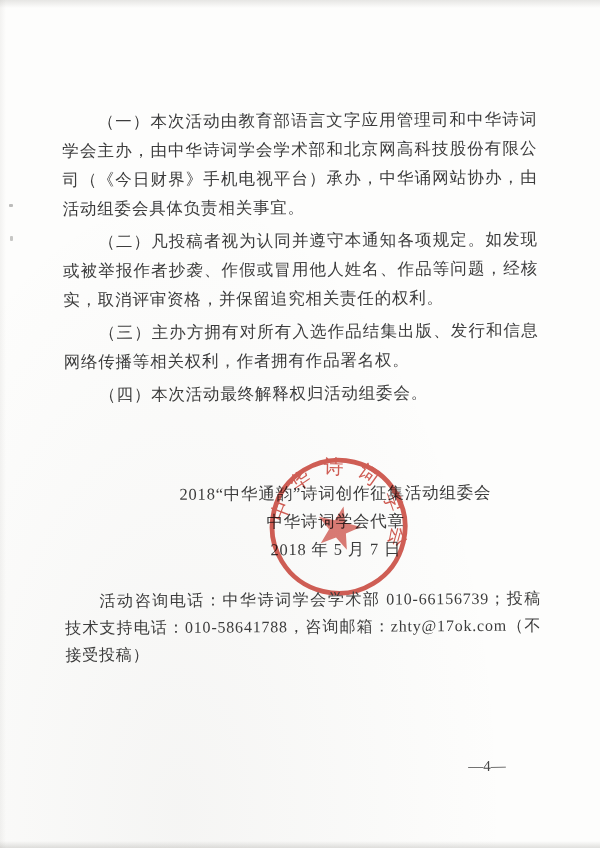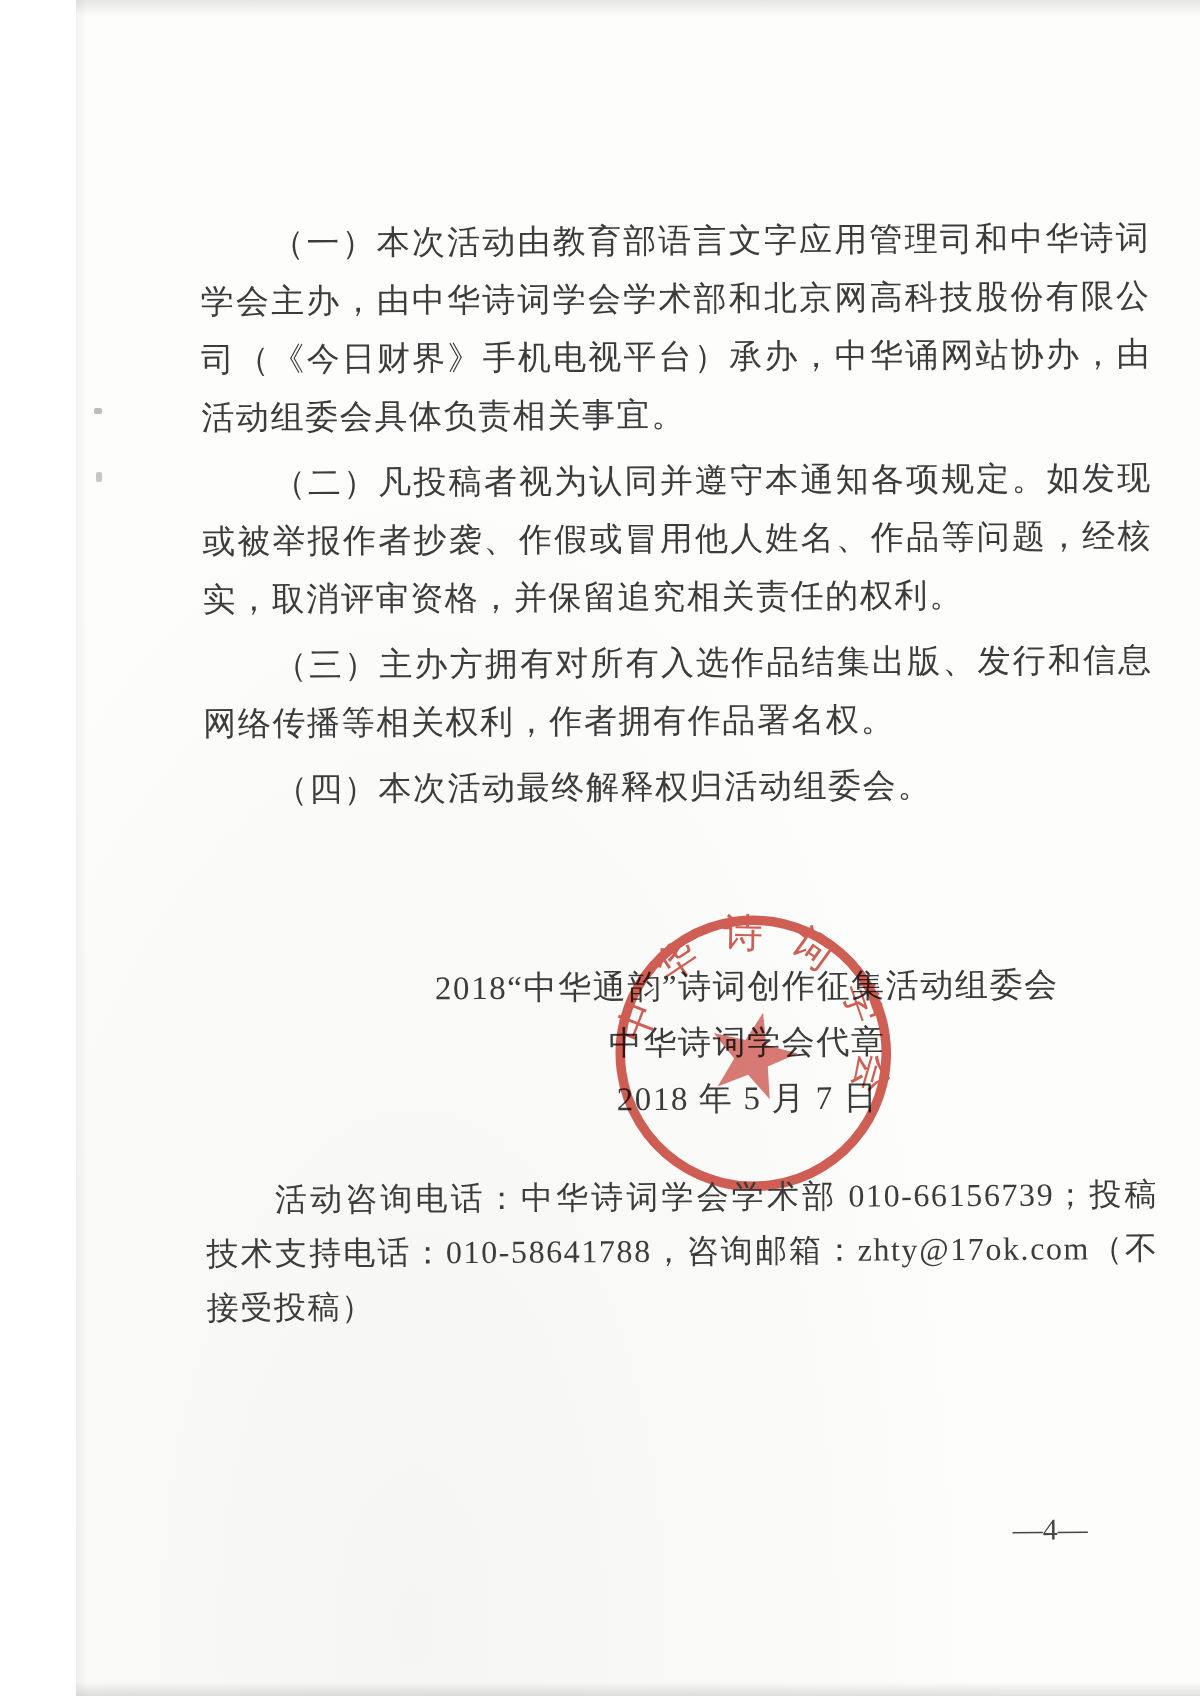--- a/index.html
+++ b/index.html
@@ -8,21 +8,20 @@
     background: #ffffff;
     position: relative;
     overflow: hidden;
     font-family: "Liberation Serif", "DejaVu Serif", serif;
   }
   .paper {
     position: absolute; inset: 0;
     background:
       radial-gradient(ellipse at 30% 96%, rgba(120,118,112,0.06), rgba(120,118,112,0) 55%),
       #fdfdfc;
-    margin-left: 38px;
   }
   .edge-top {
     position: absolute; top: 0; left: 0; right: 0; height: 8px;
     background: linear-gradient(180deg, rgba(138,136,130,0.20), rgba(138,136,130,0));
     pointer-events: none;
   }
   .edge-bottom {
     position: absolute; bottom: 0; left: 0; right: 0; height: 7px;
     background: linear-gradient(0deg, rgba(138,136,130,0.25), rgba(138,136,130,0));
     pointer-events: none;

